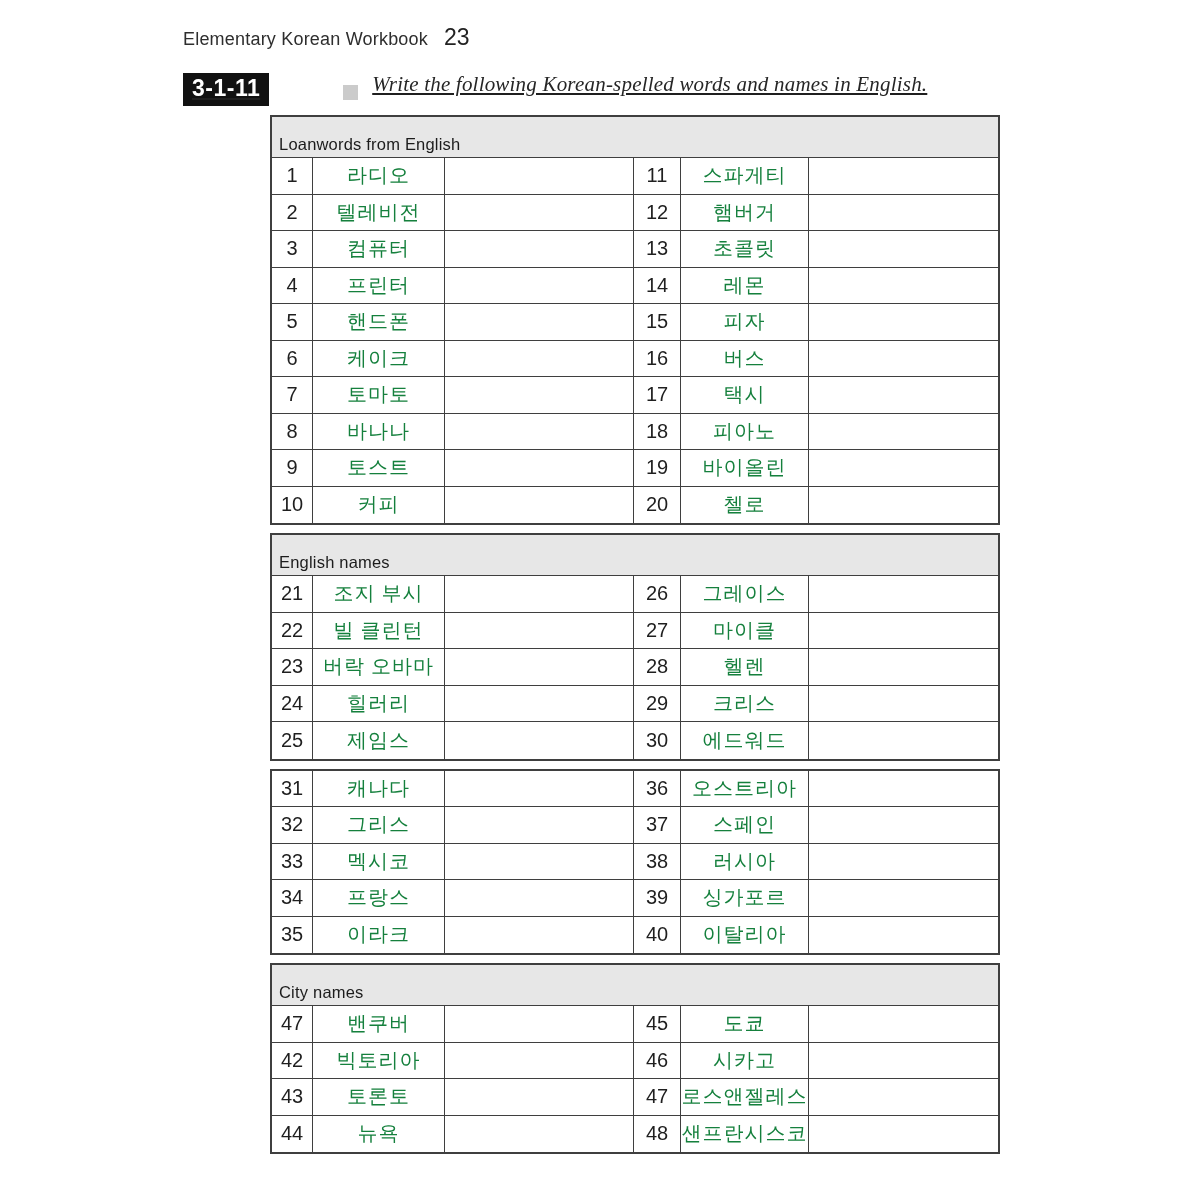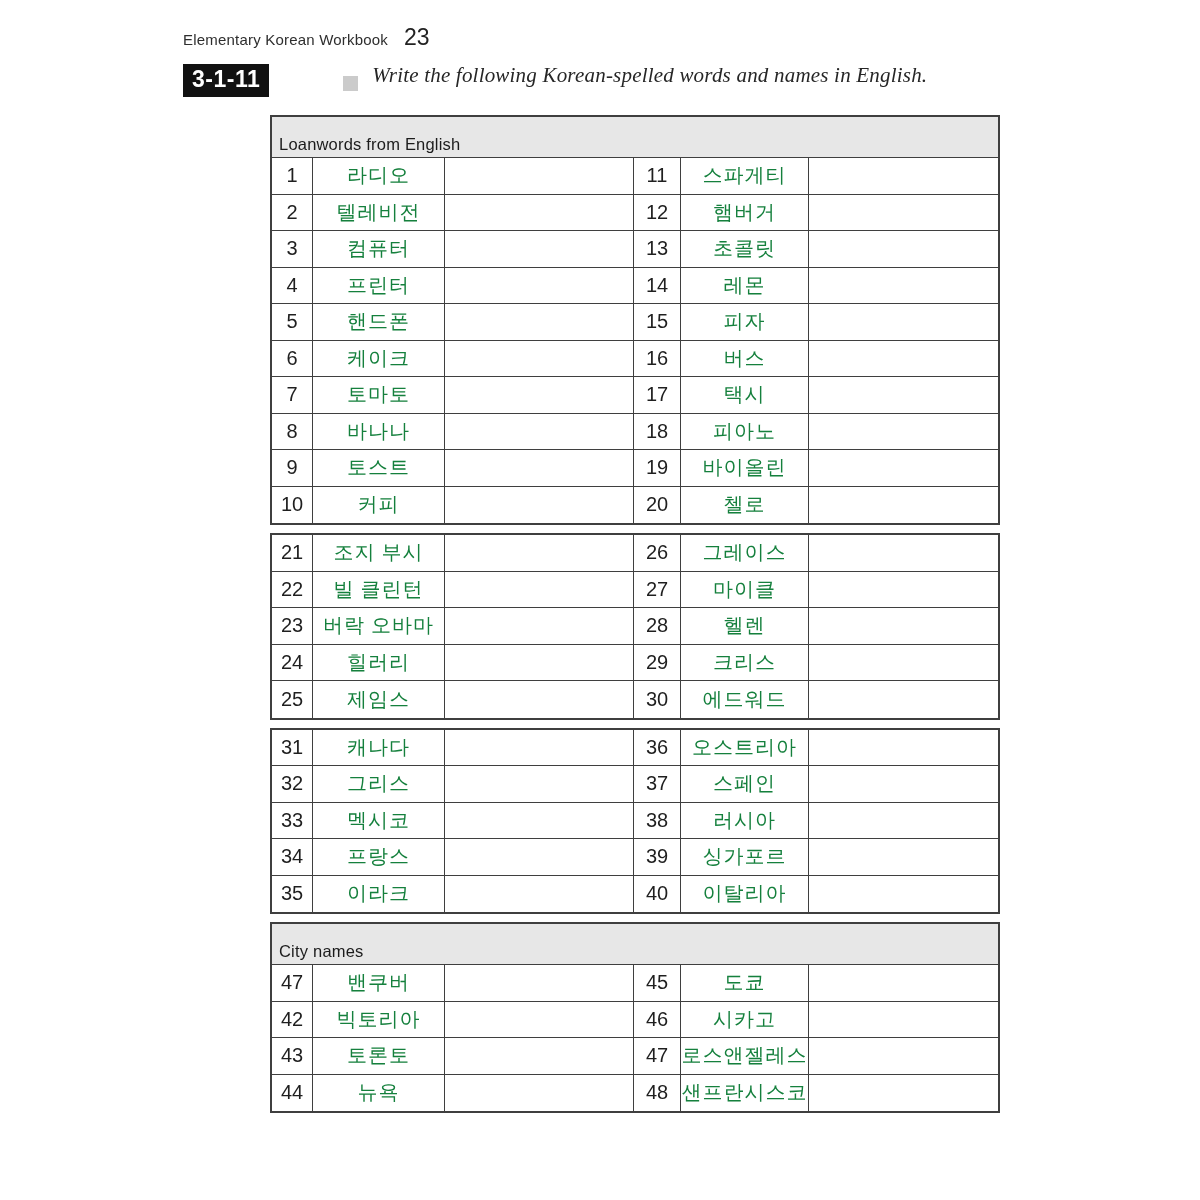--- a/index.html
+++ b/index.html
@@ -13,27 +13,27 @@
   }
   .page{position:absolute;inset:0;}
 
   
   .running-head{
     position:absolute;left:183px;top:24px;width:817px;
     display:flex;justify-content:space-between;align-items:baseline;
   }
   .rh-left{font-size:15px;color:#2e2e2e;letter-spacing:0.2px;}
   .rh-right{display:flex;align-items:baseline;gap:16px;}
-  .rh-book{font-size:15px;color:#2e2e2e;letter-spacing:0.2px;}
+  .rh-book{font-size:18px;color:#2e2e2e;letter-spacing:0.2px;}
   .rh-page{font-size:23px;color:#222;}
 
   
   .exercise-line{
-    position:absolute;left:183px;top:63px;width:817px;
-    display:flex;align-items:flex-end;
+    position:absolute;left:183px;top:72px;width:817px;
+    display:flex;align-items:flex-end;text-decoration:underline;
   }
   .badge{
     background:var(--badge-bg,#111);
     color:var(--badge-ink,#fff);
     font-weight:bold;font-size:23px;
     padding:3px 9px 5px 9px;
     letter-spacing:0.5px;
     line-height:1.1;
   }
   .bullet{
@@ -166,20 +166,21 @@
           <div class="cell ans last"></div>
           <div class="cell num">10</div>
           <div class="cell kor">커피</div>
           <div class="cell ans"></div>
           <div class="cell num">20</div>
           <div class="cell kor">첼로</div>
           <div class="cell ans last"></div>
         </div>
       </div>
       <div class="section">
+        <div class="section-header">English names</div>
         <div class="grid">
           <div class="cell num">21</div>
           <div class="cell kor">조지 부시</div>
           <div class="cell ans"></div>
           <div class="cell num">26</div>
           <div class="cell kor">그레이스</div>
           <div class="cell ans last"></div>
           <div class="cell num">22</div>
           <div class="cell kor">빌 클린턴</div>
           <div class="cell ans"></div>

